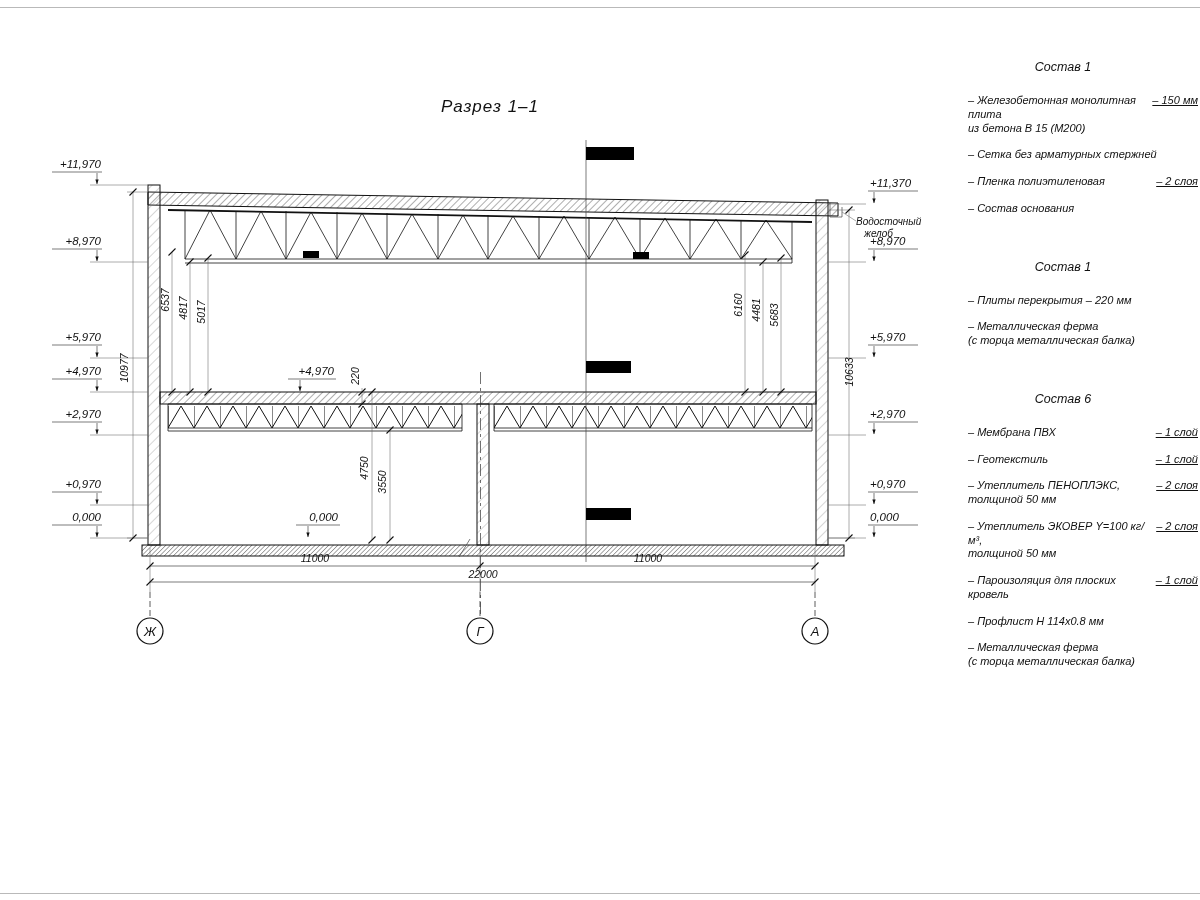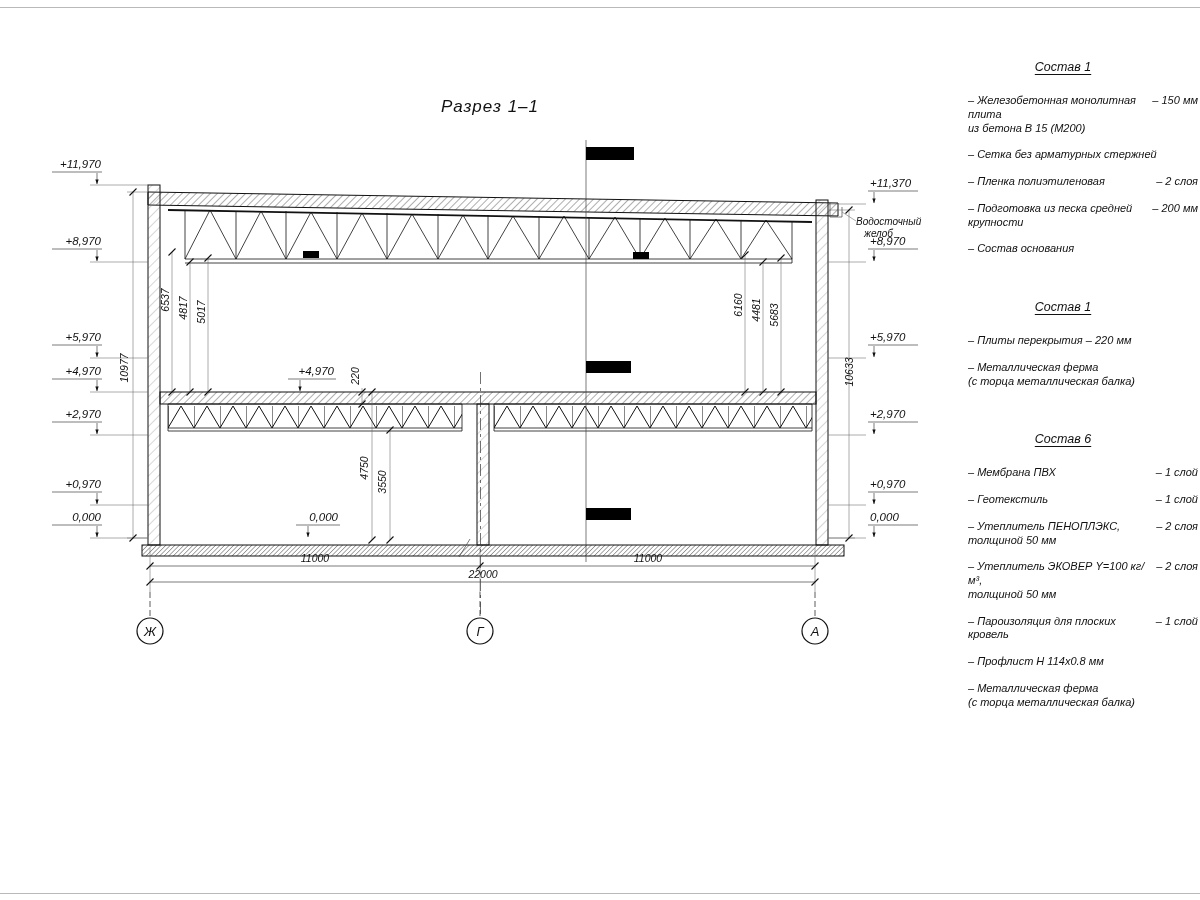--- a/index.html
+++ b/index.html
@@ -25,24 +25,24 @@
   text.e{font:italic 11.5px "Liberation Sans",sans-serif;}
   text.d{font:italic 10.5px "Liberation Sans",sans-serif;}
   text.a{font:italic 13px "Liberation Sans",sans-serif;}
   text.sm{font:italic 10px "Liberation Sans",sans-serif;}
 
   
   .notes{position:absolute;left:928px;top:60px;width:270px;color:#111;
          font:italic 11px "Liberation Sans",sans-serif;line-height:1.25;}
   .note-section + .note-section{margin-top:44px;}
   .note-title{margin:0 0 20px 0;text-align:center;font:italic 12.5px "Liberation Sans",sans-serif;
-              font-weight:normal;text-decoration:underline;text-underline-offset:3px;}
+              font-weight:normal;text-underline-offset:3px;}
   .note-item{display:flex;justify-content:space-between;gap:6px;margin-bottom:13px;}
   .note-item .t{white-space:pre-line;margin-left:40px;}
-  .note-item .v{white-space:nowrap;text-align:right;}
+  .note-item .v{white-space:nowrap;text-align:right;text-decoration:underline;}
 </style>
 </head>
 <body>
 
 <div class="canvas">
   <div class="frame top"></div>
   <div class="frame bot"></div>
 
   <svg width="1200" height="900" viewBox="0 0 1200 900">
     <defs>
@@ -272,25 +272,20 @@
       </div>
       <div class="note-item">
         <span class="t">– Сетка без арматурных стержней</span>
         <span class="v"></span>
       </div>
       <div class="note-item">
         <span class="t">– Пленка полиэтиленовая</span>
         <span class="v">– 2 слоя</span>
       </div>
       <div class="note-item">
-        <span class="t">– Подготовка из песка средней
-крупности</span>
-        <span class="v">– 200 мм</span>
-      </div>
-      <div class="note-item">
         <span class="t">– Состав основания</span>
         <span class="v"></span>
       </div>
     </section>
 
     <section class="note-section">
       <h3 class="note-title">Состав 1</h3>
       <div class="note-item">
         <span class="t">– Плиты перекрытия – 220 мм</span>
         <span class="v"></span>

